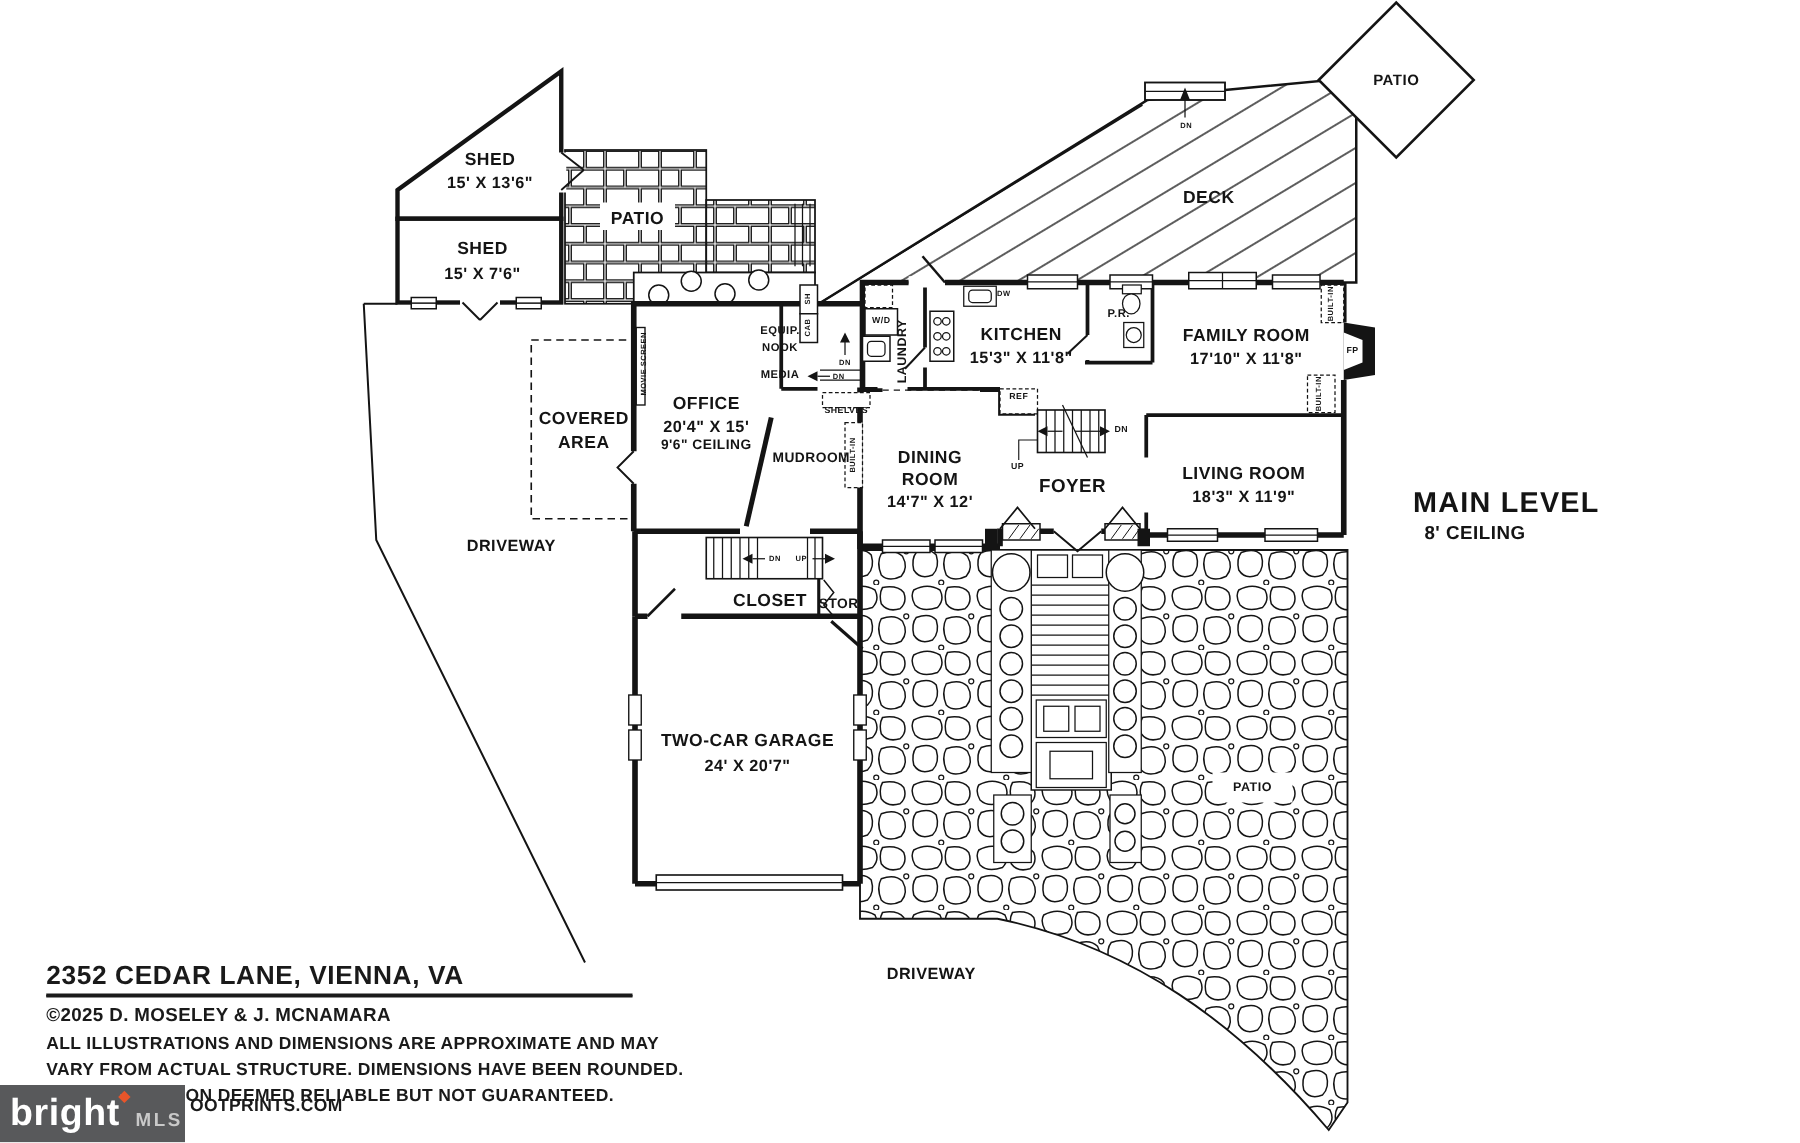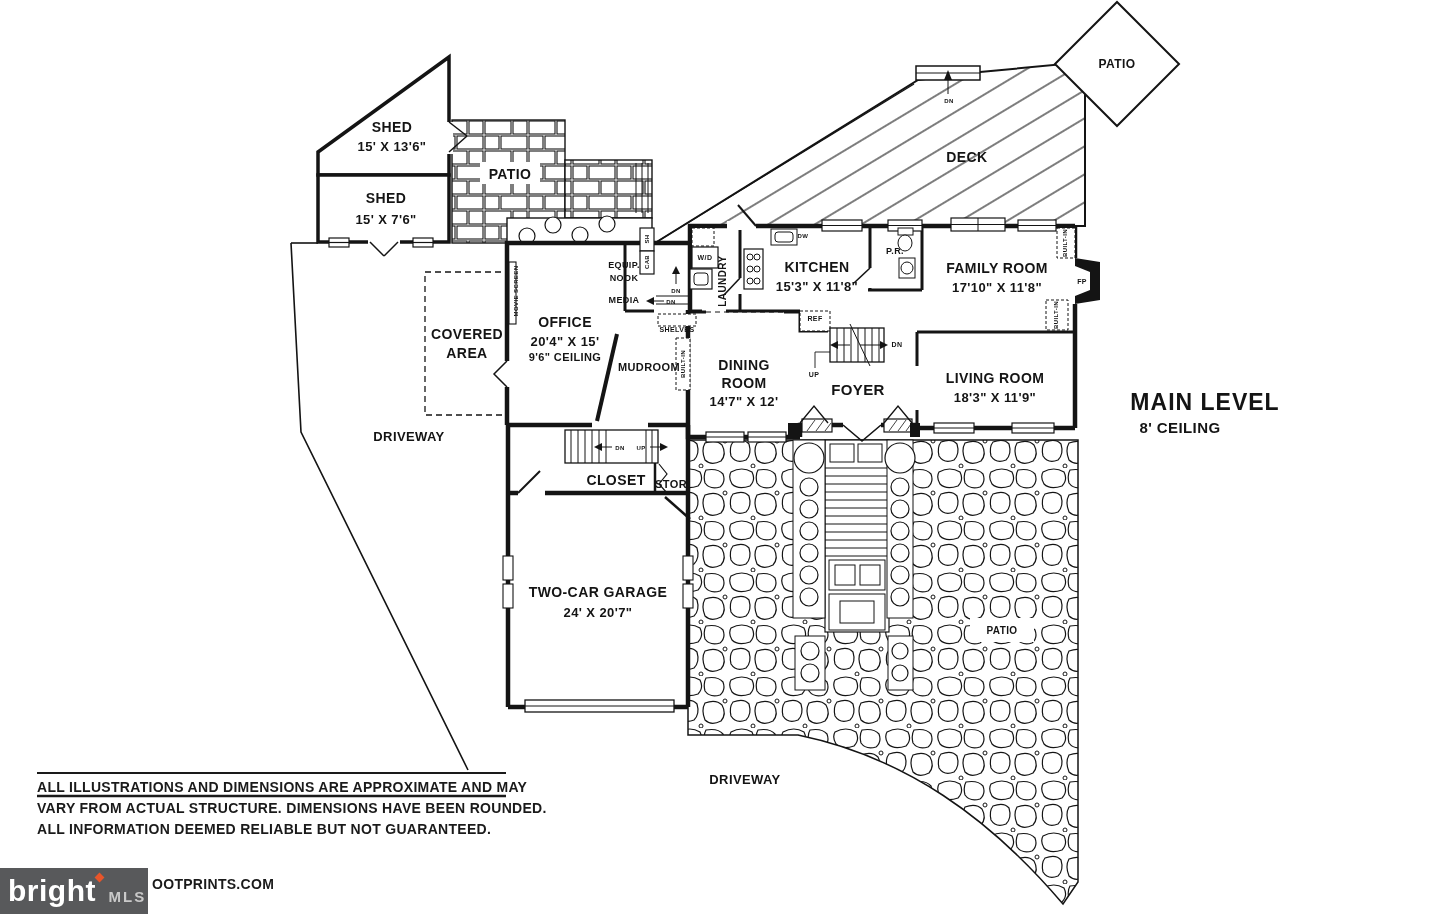--- a/index.html
+++ b/index.html
@@ -358,21 +358,23 @@
       <div class="lbl" style="left: 641px; top: 448px; font-size: 6px; font-weight: 600;">UP</div>
       <div class="lbl" style="left: 616px; top: 480px; font-size: 14px; font-weight: 700; text-align: right;">CLOSET</div>
       <div class="lbl" style="left: 671px; top: 484px; font-size: 11px; font-weight: 600;">STOR</div>
       <div class="lbl" style="left: 598px; top: 592px; font-size: 14px; font-weight: 700;">TWO-CAR GARAGE</div>
       <div class="lbl" style="left: 598px; top: 612px; font-size: 13px; font-weight: 600;">24' X 20'7"</div>
       <div class="lbl" style="left: 1002px; top: 631px; font-size: 10px; font-weight: 600;">PATIO</div>
       <div class="lbl" style="left: 745px; top: 779px; font-size: 13px; font-weight: 600;">DRIVEWAY</div>
     </div>
 
   <div id="footer">
+    <div class="addr">2352 CEDAR LANE, VIENNA, VA</div>
     <div class="addr-rule"></div>
+    <div class="copy">©2025 D. MOSELEY &amp; J. MCNAMARA</div>
     <div class="disc">ALL ILLUSTRATIONS AND DIMENSIONS ARE APPROXIMATE AND MAY</div>
     <div class="disc">VARY FROM ACTUAL STRUCTURE. DIMENSIONS HAVE BEEN ROUNDED.</div>
     <div class="disc">ALL INFORMATION DEEMED RELIABLE BUT NOT GUARANTEED.</div>
   </div>
 
   <div id="site-frag">OOTPRINTS.COM</div>
 
   <div id="logo" style="background: rgb(88, 89, 91); color: rgb(255, 255, 255);">
     <span class="brand"><span>bright</span><span class="tm">™</span><span class="accent" style="background: rgb(232, 85, 42);"></span></span>
     <span class="mls" style="color: rgb(201, 201, 201);">MLS</span>

